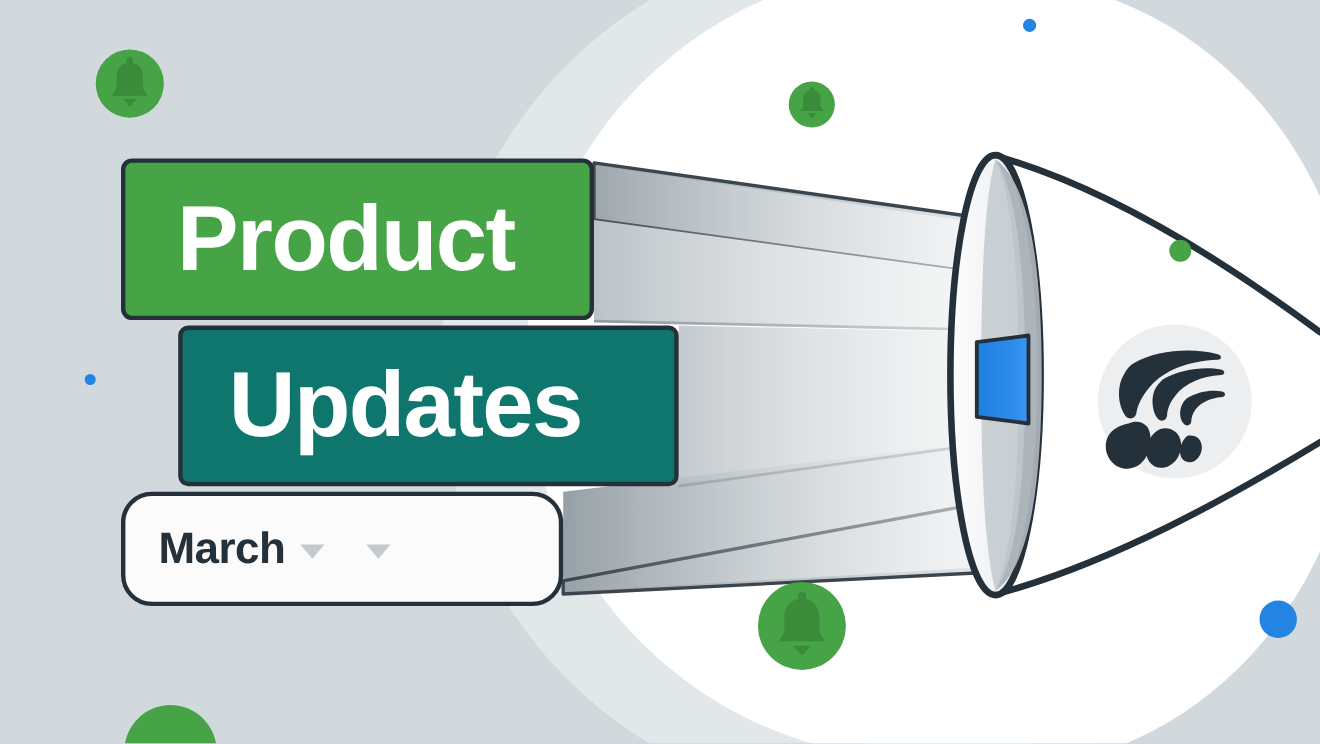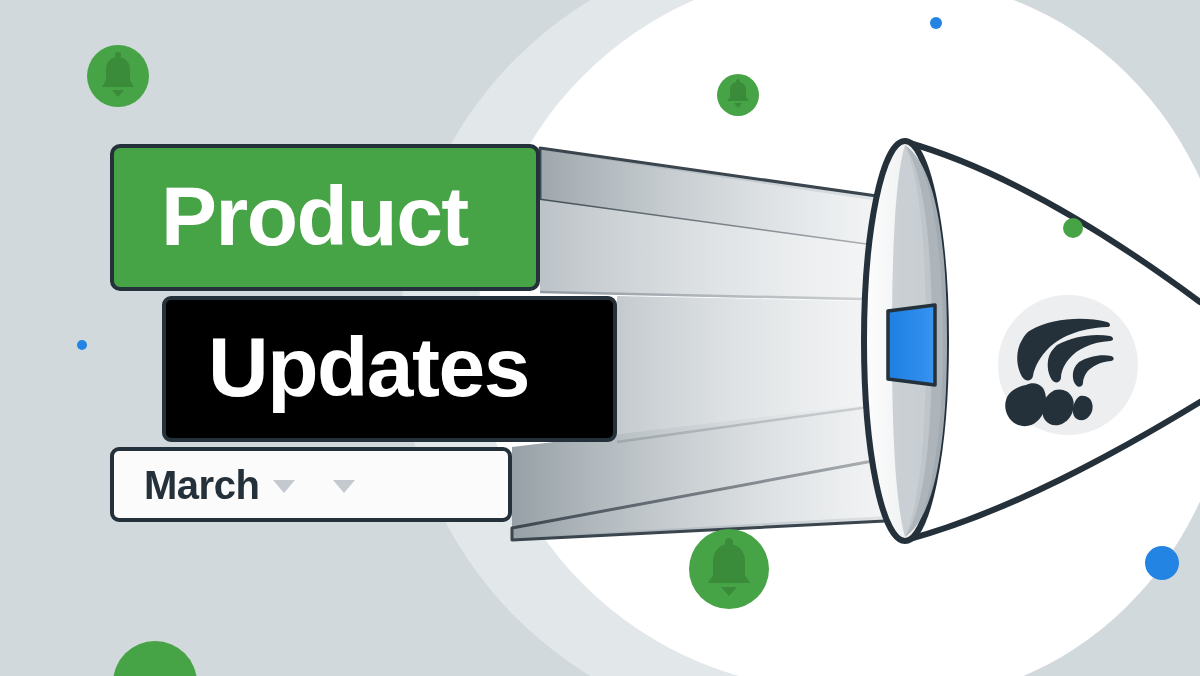--- a/index.html
+++ b/index.html
@@ -40,39 +40,40 @@
     font-size:84px;
     font-weight:bold;
     letter-spacing:-1.5px;
     padding-left:47px;
     line-height:1;
     margin-top:-4px;
   }
   #card-updates {
     left:162px; top:296px;
     width:455px; height:146px;
-    background:#000000;
+    background:#0f766e;
     z-index:32;
   }
   #card-updates .card-text {
     color:#ffffff;
     font-size:84px;
     font-weight:bold;
     letter-spacing:-1.5px;
     padding-left:42px;
     line-height:1;
     margin-top:-4px;
   }
   #card-date {
     left:110px; top:447px;
-    width:402px; height:75px;
+    width:402px; height:104px;
     background:#fbfbfb;
     z-index:34;
     padding-left:30px;
     gap:0px;
+    border-radius:28px;
   }
   .date-label {
     color:#24303a;
     font-size:40px;
     font-weight:bold;
     letter-spacing:-0.5px;
     line-height:1;
   }
   .caret {
     width:0; height:0;

